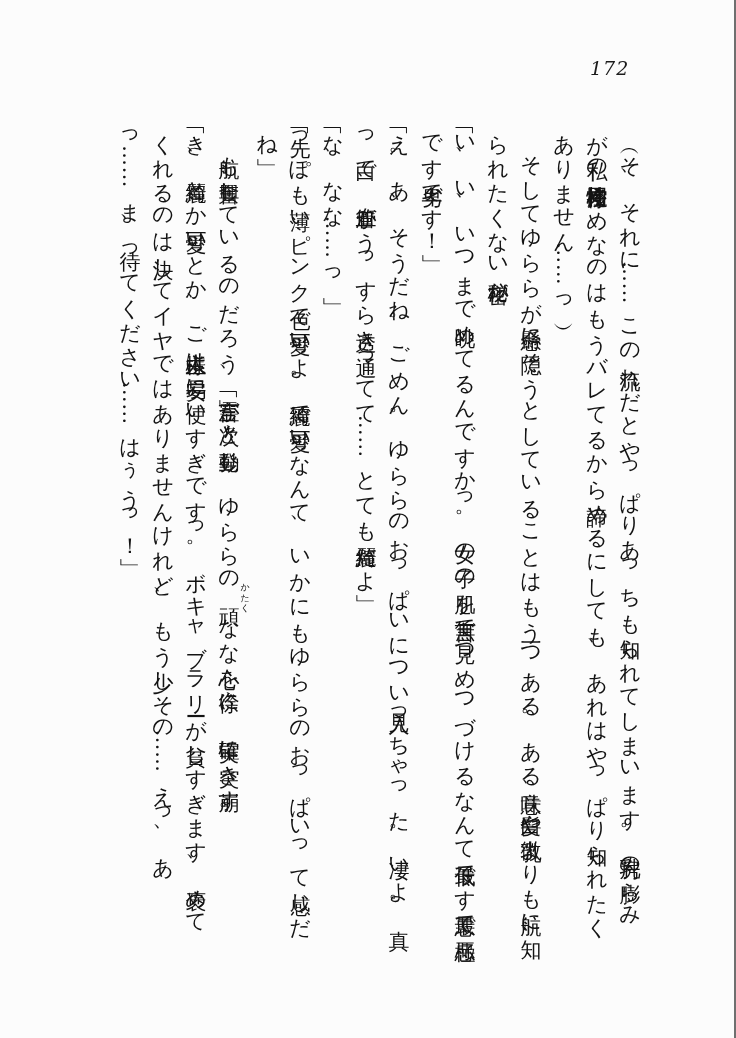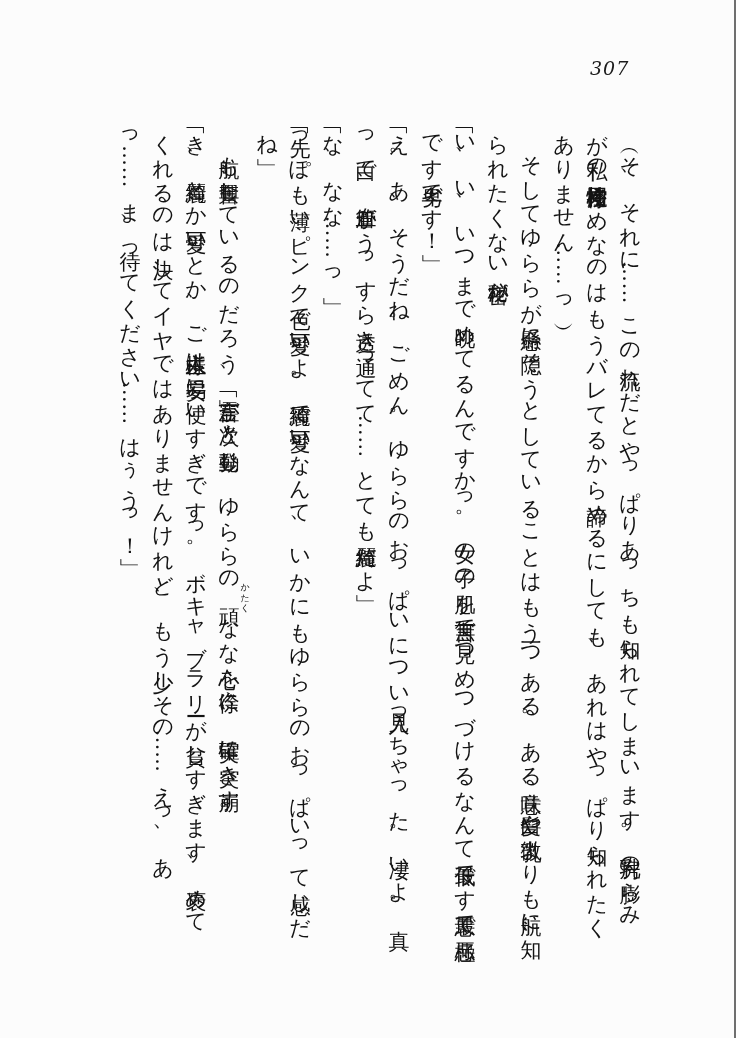--- a/index.html
+++ b/index.html
@@ -44,21 +44,21 @@
     right: 0;
     width: 2px;
     height: 1038px;
     background: #6f6f6f;
   }
 </style>
 </head>
 <body>
 
 <div class="page">
-  <div class="page-number">307</div>
+  <div class="page-number">172</div>
 
   <div class="text-body">
     <p class="para indent">（そ、それに……この流れだとやっぱりあっちも知られてしまいます。乳房の膨らみが私の性格同様控えめなのはもうバレてるから諦めるにしても、あれはやっぱり知られたくありません……っ）</p>
     <p class="para indent">そしてゆららが懸命に隠そうとしていることはもう一つある。ある意味、白髪や微乳よりも航に知られたくない秘密だ。</p>
     <p class="para">「い、い、いつまで眺めてるんですかっ。女の子の肌を無言で見つめつづけるなんて最低です最悪で極悪です卑劣です！」</p>
     <p class="para">「え。あ、そうだね。ごめん。ゆららのおっぱいについ見入っちゃった。凄いよ。真っ白で、血管がうっすら透き通ってて……とても綺麗だよ」</p>
     <p class="para">「な、なな……っ」</p>
     <p class="para">「先っぽも薄いピンク色で可愛いよ。綺麗で可愛いなんて、いかにもゆららのおっぱいって感じだね」</p>
     <p class="para indent"><span>航も興奮しているのだろう、「言霊」が次々と発動し、ゆららの</span><ruby><span>頑</span><rt>かたく</rt></ruby><span>なな心を徐々に、確実に突き崩す。</span></p>
     <p class="para">「き、綺麗とか可愛いとか、ご主人様は安易に使いすぎですっ。ボキャブラリーが貧しすぎます、褒めてくれるのは決してイヤではありませんけれど、もう少しその……えっ、あっ……ま、待ってください……はぅうっ！」</p>

